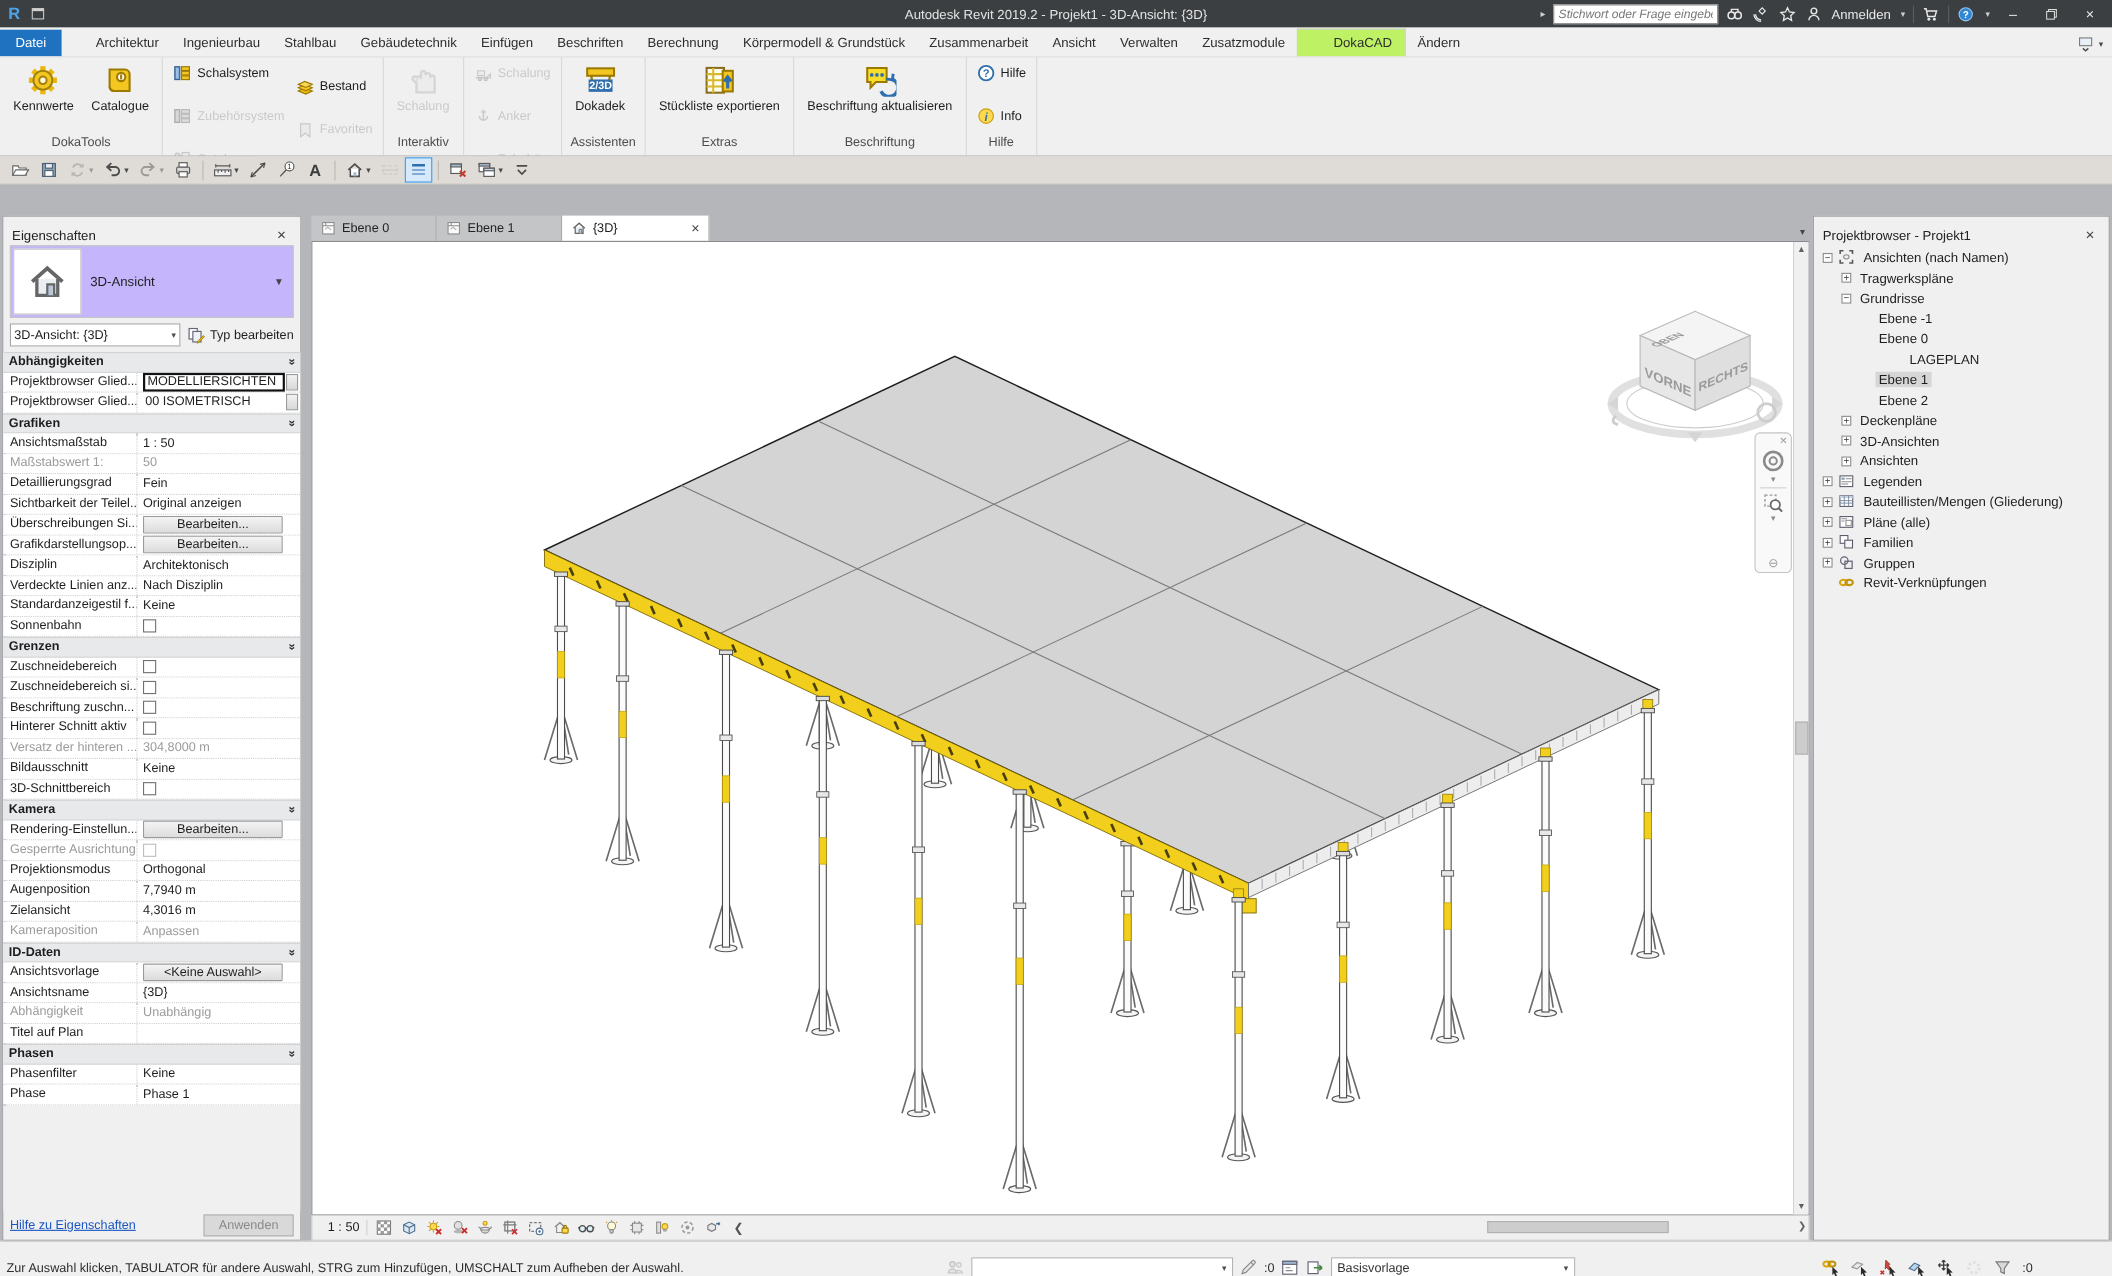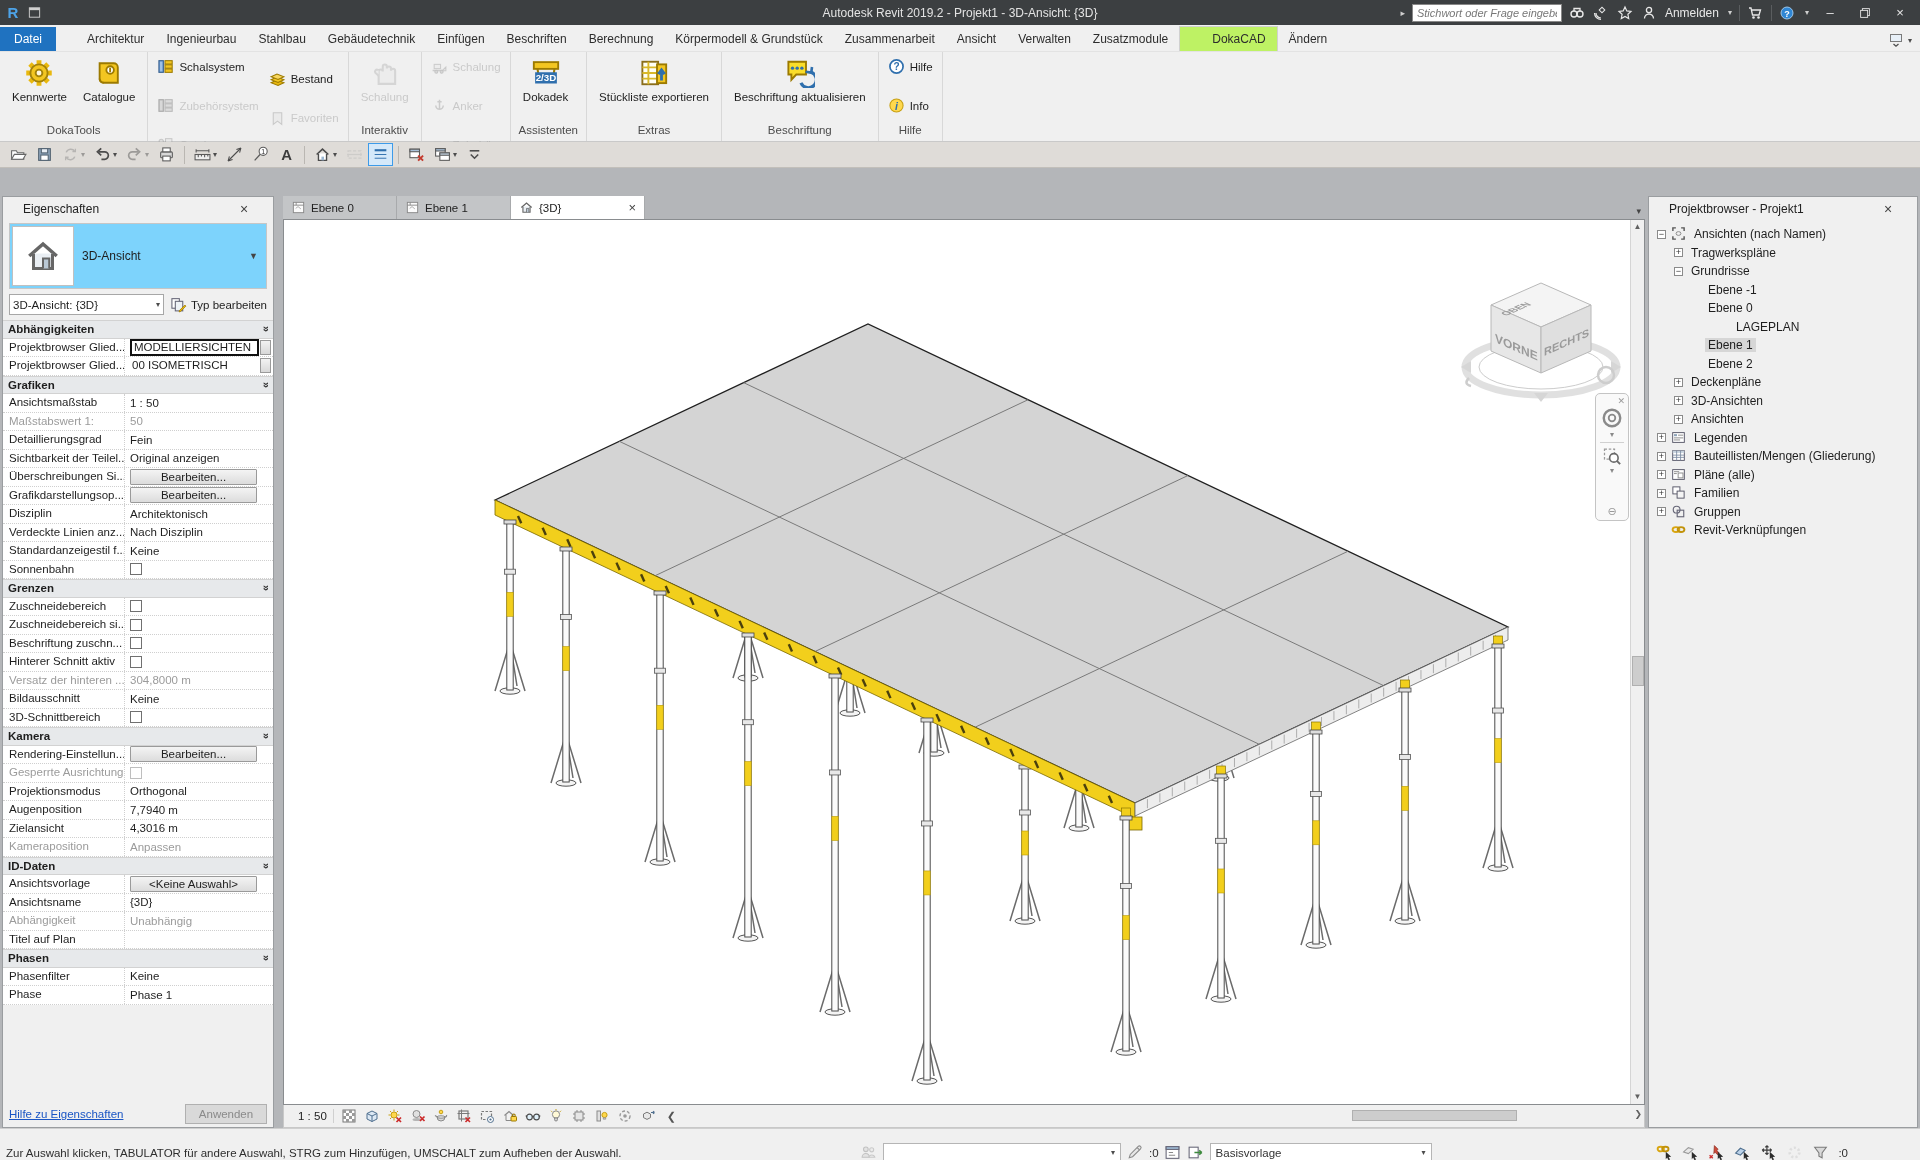--- a/index.html
+++ b/index.html
@@ -44,24 +44,24 @@
   #qat { position:absolute; left:0; top:142px; width:1920px; height:26px; background:#dfdcd8; display:flex; align-items:center; padding-left:6px; gap:1px; border-bottom:1px solid #c2bfba; }
   .qbtn { display:flex; align-items:center; padding:2px 3px; border:1px solid transparent; }
   .qbtn.active { border:1px solid #3d9be9; background:#d5e9fa; }
   .qsep { width:1px; height:18px; background:#bab7b2; margin:0 4px; }
 
   #gapband { position:absolute; left:0; top:168px; width:1920px; height:28px; background:#b4b6b9; }
 
   
   .palette { position:absolute; top:196px; height:932px; background:#f0f0f0; border:1px solid #9a9da0; }
   #props-palette { left:2px; width:272px; display:flex; flex-direction:column; }
-  .pal-header { height:24px; display:flex; align-items:center; padding:0 20px; font-size:12px; color:#222; }
+  .pal-header { height:24px; display:flex; align-items:flex-end; padding:0 8px; font-size:12px; color:#222; }
   .pal-close { margin-left:auto; font-size:14px; color:#444; width:18px; text-align:center; }
 
-  #type-preview { margin:2px 6px; height:66px; background:#7dd3fc; border:1px solid #c6c6c6; display:flex; align-items:center; }
+  #type-preview { margin:2px 6px; height:66px; background:#c4b5fd; border:1px solid #c6c6c6; display:flex; align-items:center; }
   #type-thumb { width:62px; height:60px; background:#fff; border:1px solid #c0c0c0; margin:2px 8px 2px 2px; display:flex; align-items:center; justify-content:center; }
   #type-name { font-size:12px; }
   #type-dd { margin-left:auto; margin-right:8px; font-size:9px; color:#444; }
 
   #inst-row { display:flex; align-items:center; padding:3px 6px; gap:6px; }
   #inst-combo { flex:1; height:21px; border:1px solid #a7a7a7; background:#fff; display:flex; align-items:center; padding:0 3px; font-size:11.5px; }
   #inst-combo .dd { margin-left:auto; }
   #edit-type { display:flex; align-items:center; gap:4px; font-size:11.5px; white-space:nowrap; }
 
   #prop-grid { flex:1; overflow:hidden; background:#f0f0f0; margin-top:2px; }

